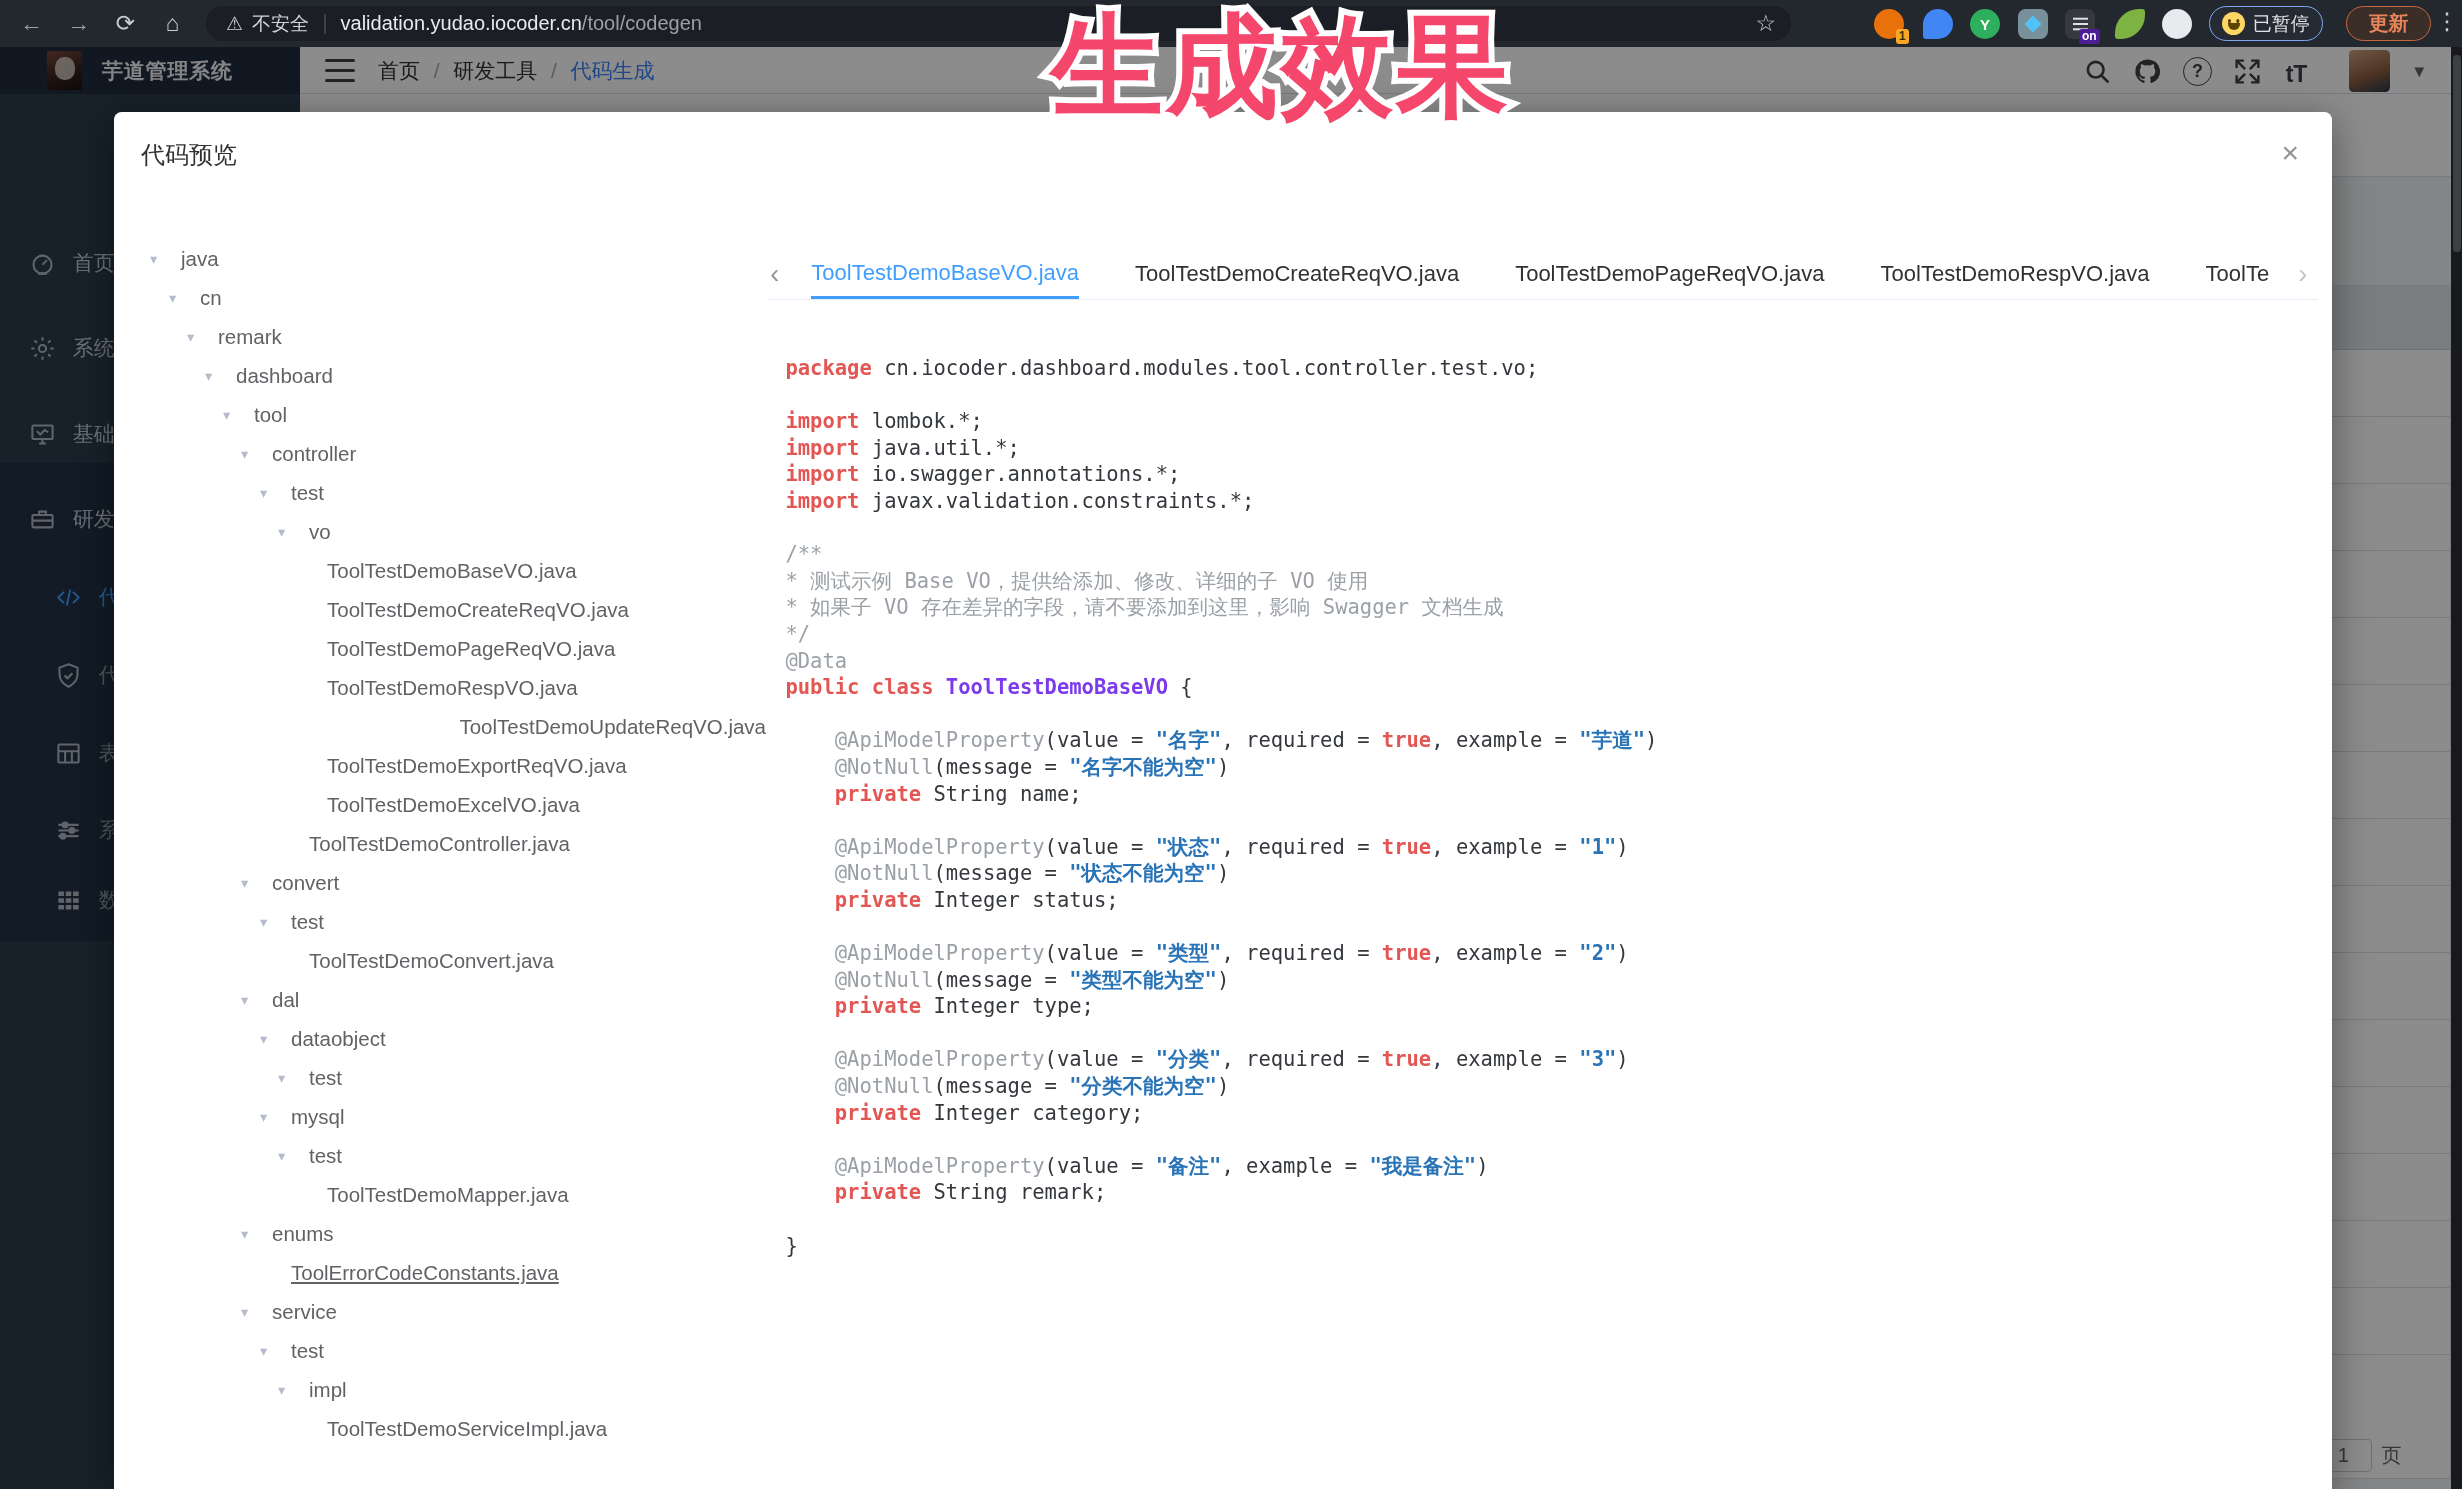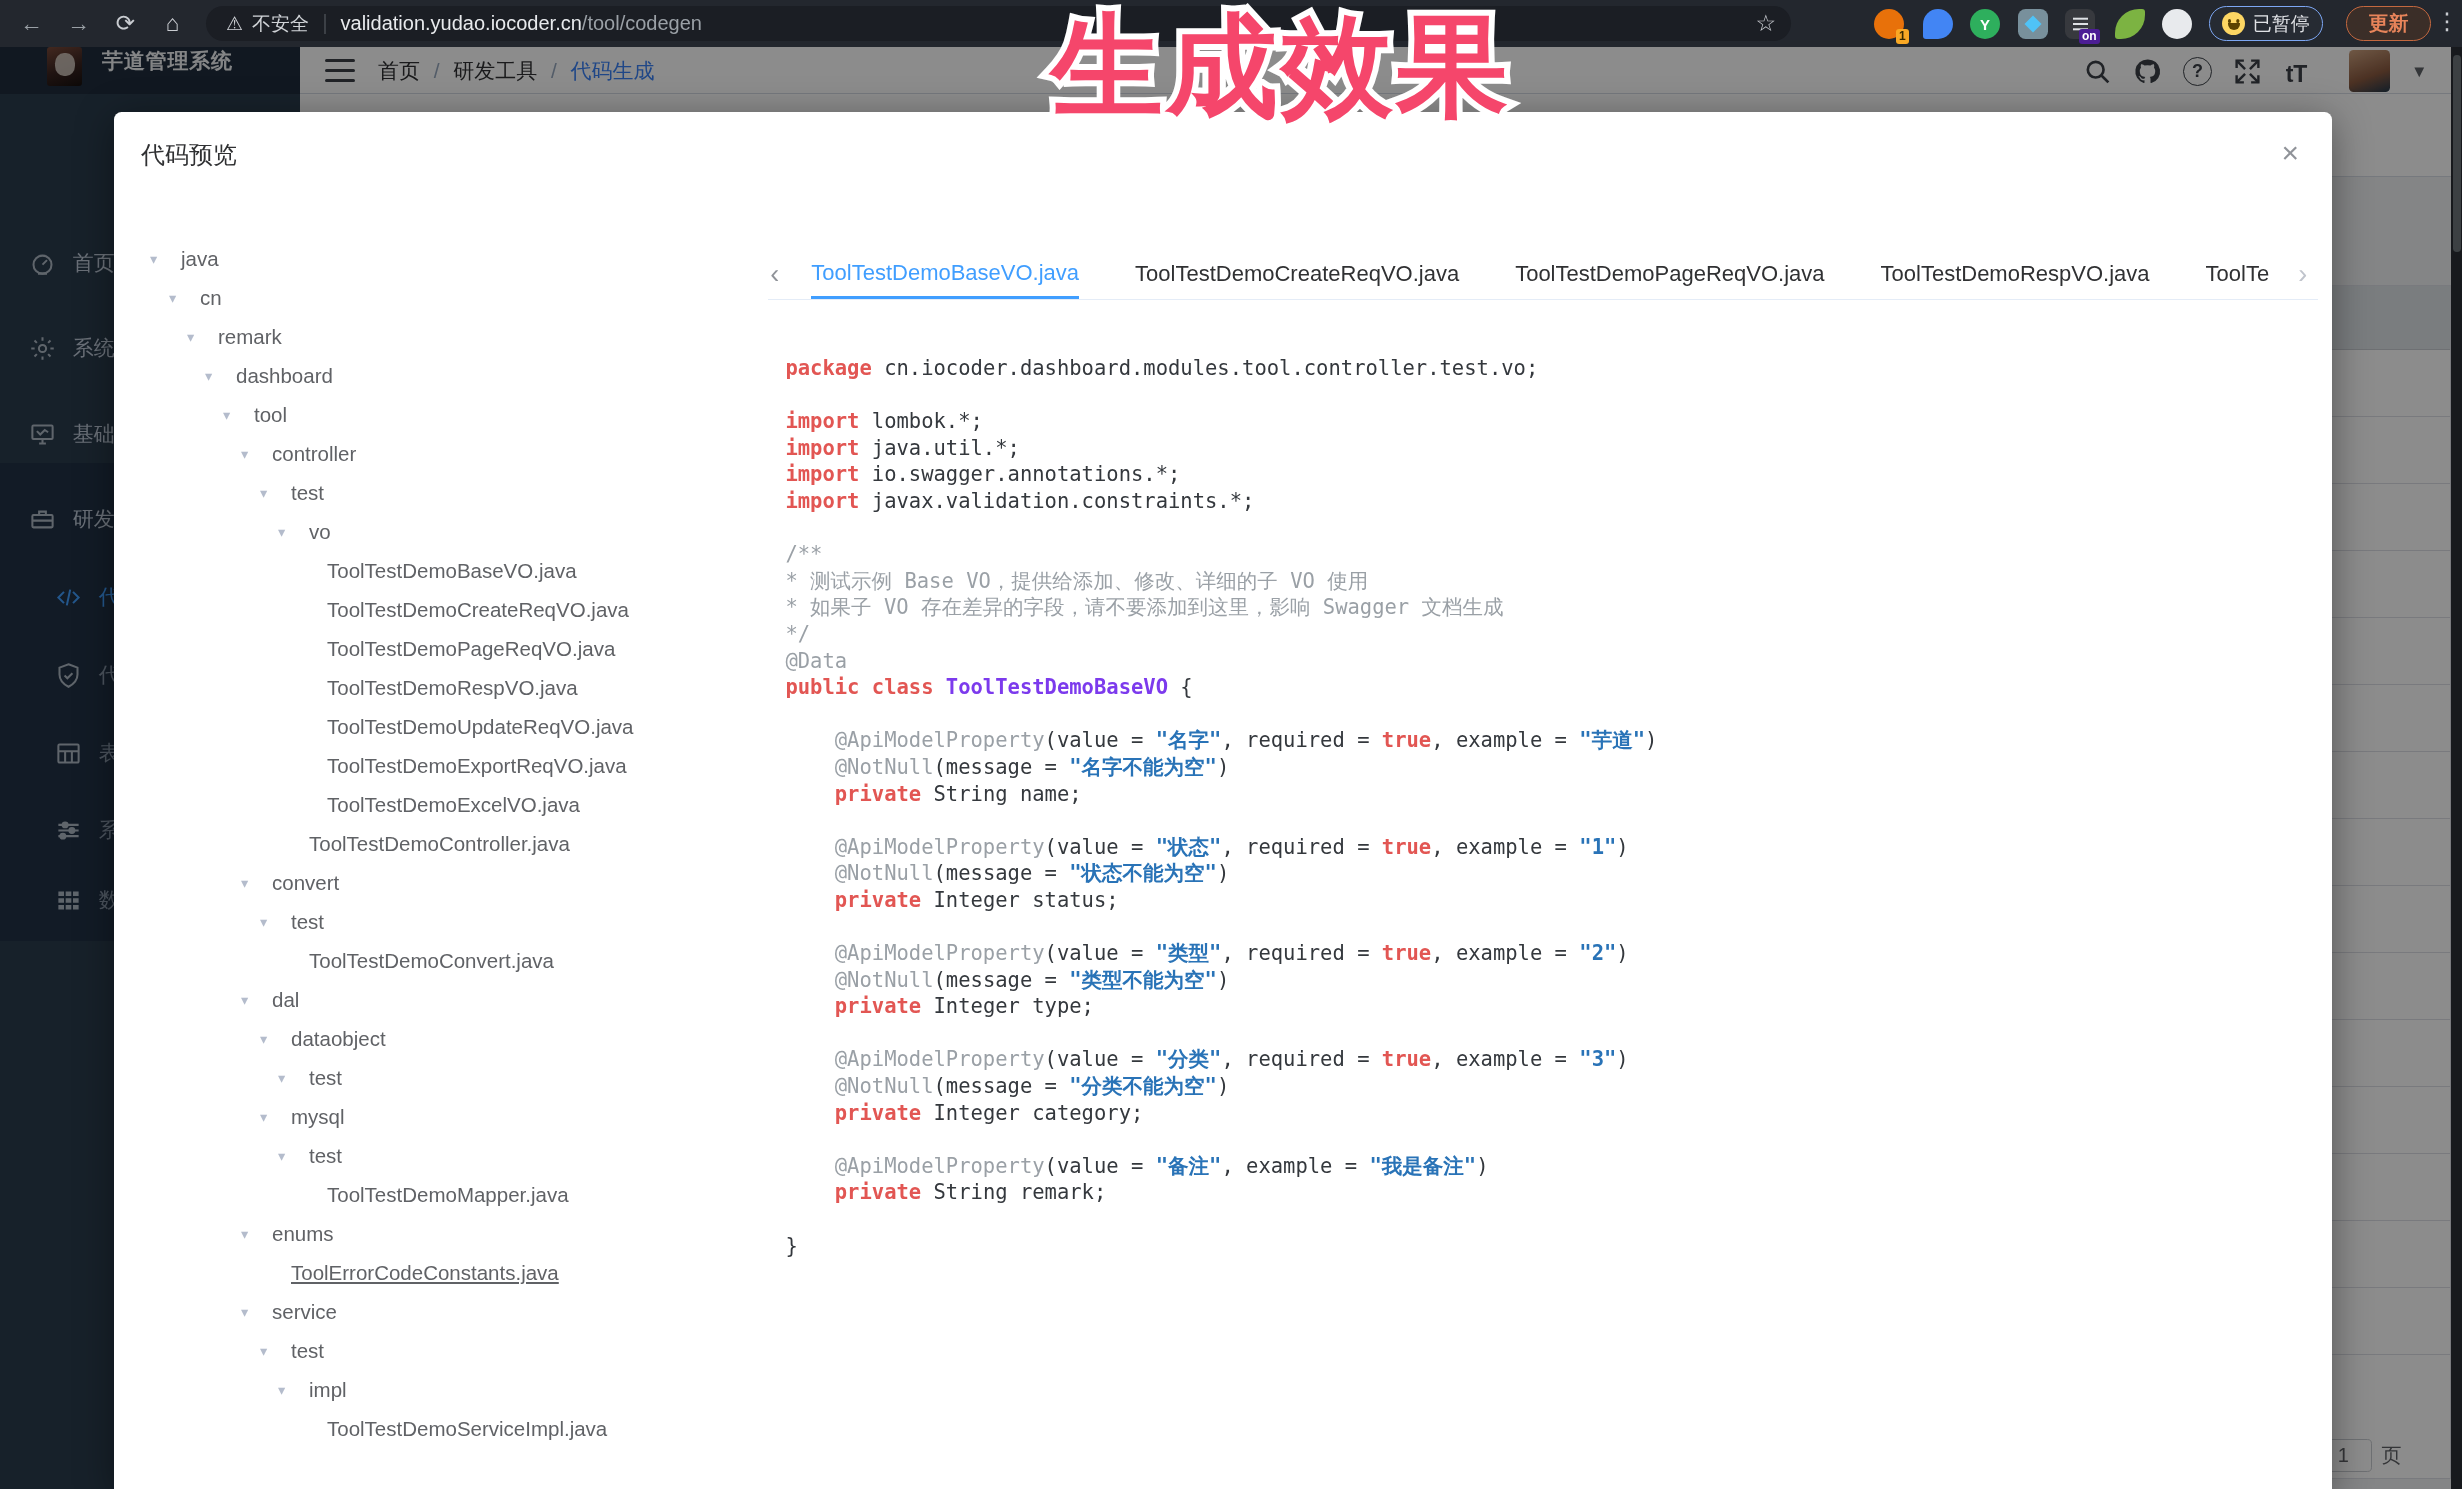--- a/index.html
+++ b/index.html
@@ -35,21 +35,21 @@
   .face:after{content:"";position:absolute;left:5.3px;top:11.4px;width:12px;height:6.8px;
     border-radius:0 0 12px 12px;background:#5c4300}
   .update{left:2346px;width:85px;border:1.5px solid #c4683f;background:#3b2e28;color:#e8845a;
     font-size:20px;font-weight:bold}
   .bmenu{position:absolute;left:2434px;top:7.6px;font-size:23px;color:#c9ccd1;width:26px;text-align:center}
 
   
   .app-header{position:absolute;left:0;top:47px;width:2462px;height:47px;background:#fff;
     border-bottom:0.8px solid #d8dce5;z-index:10}
   .logo-area{position:absolute;left:0;top:0;width:300px;height:47px;background:#1f2d3d;
-    display:flex;}
+    display:flex;align-items:center}
   .logo-img{width:35px;height:39px;margin-left:47px;border-radius:3px;
     background:linear-gradient(160deg,#7a4a3a 0%,#3a2420 55%,#17100e 100%);position:relative;overflow:hidden}
   .logo-img:before{content:"";position:absolute;left:7.6px;top:6px;width:20px;height:23px;border-radius:45%;
     background:#d8cfc6;opacity:.85}
   .app-title{color:#f0f2f5;font-size:21px;font-weight:bold;margin-left:20px;letter-spacing:0.8px}
   .hamburger{position:absolute;left:325px;top:12px;width:30px;height:23px;
     display:flex;flex-direction:column;justify-content:space-between}
   .hamburger i{display:block;height:3px;background:#3c4148;border-radius:1.5px}
   .crumbs{position:absolute;left:378px;top:0;height:47px;display:flex;align-items:center;font-size:21px}
   .crumb{color:#303133;margin-right:13.7px}
@@ -396,21 +396,21 @@
           <span class="tree-label">ToolTestDemoCreateReqVO.java</span>
         </div>
         <div class="tree-row" style="padding-left: 182px;">
           <span class="tree-caret"></span>
           <span class="tree-label">ToolTestDemoPageReqVO.java</span>
         </div>
         <div class="tree-row" style="padding-left: 182px;">
           <span class="tree-caret"></span>
           <span class="tree-label">ToolTestDemoRespVO.java</span>
         </div>
-        <div class="tree-row" style="padding-left: 182px;">
+        <div class="tree-row" style="padding-left: 182px; justify-content: flex-end;">
           <span class="tree-caret"></span>
           <span class="tree-label">ToolTestDemoUpdateReqVO.java</span>
         </div>
         <div class="tree-row" style="padding-left: 182px;">
           <span class="tree-caret"></span>
           <span class="tree-label">ToolTestDemoExportReqVO.java</span>
         </div>
         <div class="tree-row" style="padding-left: 182px;">
           <span class="tree-caret"></span>
           <span class="tree-label">ToolTestDemoExcelVO.java</span>

